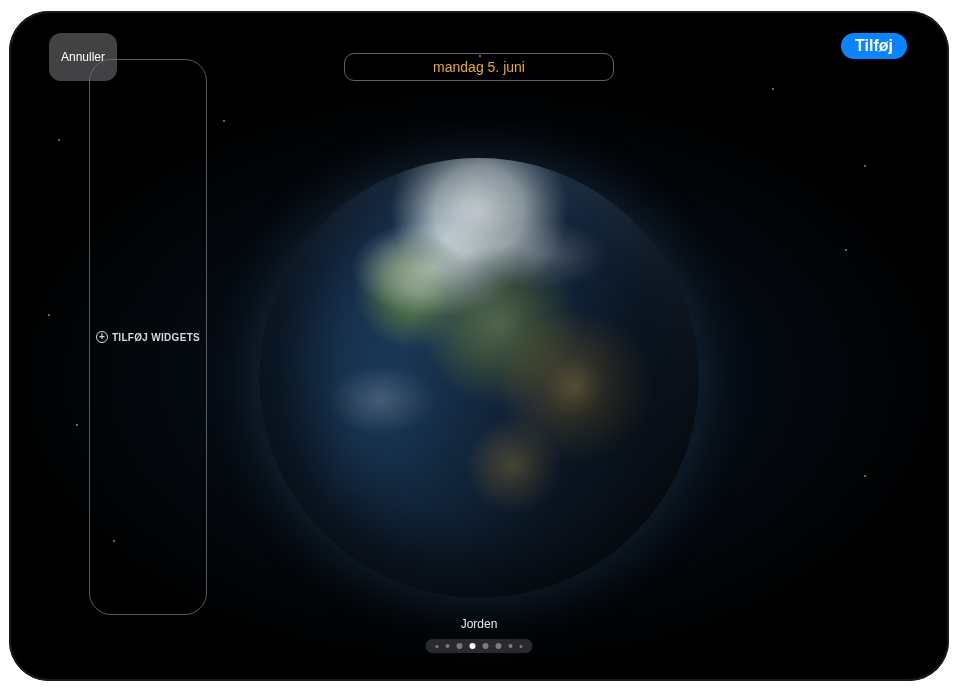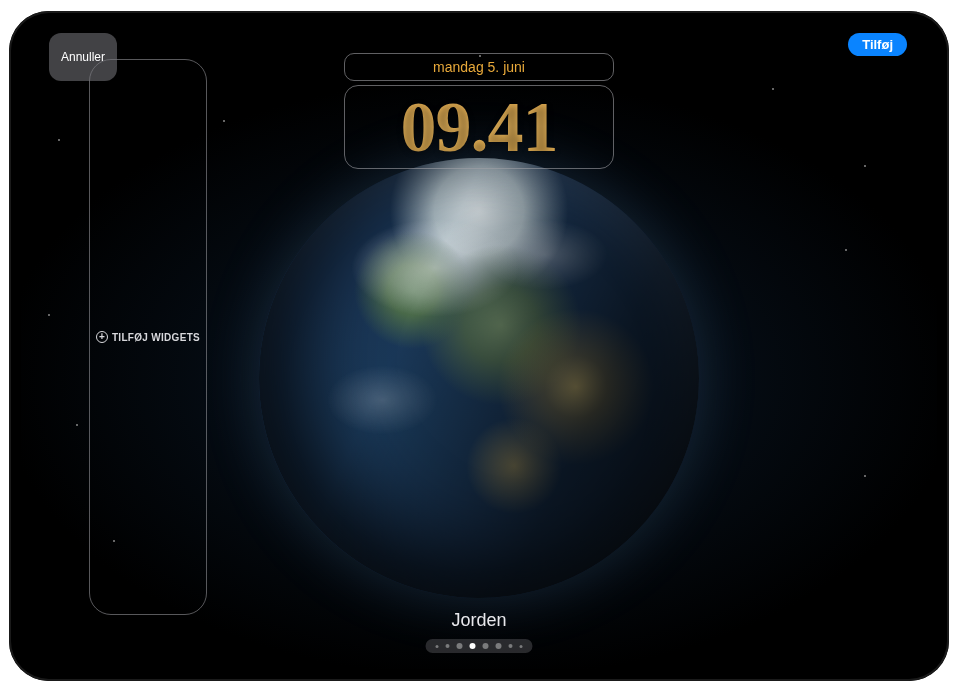--- a/index.html
+++ b/index.html
@@ -129,21 +129,21 @@
       cursor: pointer;
       z-index: 20;
     }
     
     .add-btn {
       position: absolute;
       top: 10px;
       right: 30px;
       background: #0a84ff;
       color: #fff;
-      font-size: 13px;
+      font-size: 16px;
       font-weight: 600;
       padding: 4px 14px;
       border-radius: 13px;
       border: none;
       cursor: pointer;
       z-index: 20;
     }
     
     
     .date-frame {
@@ -236,21 +236,21 @@
       line-height: 1;
     }
     
     
     .caption {
       position: absolute;
       bottom: 38px;
       left: 50%;
       transform: translateX(-50%);
       color: #e8e8ec;
-      font-size: 18px;
+      font-size: 12px;
       font-weight: 500;
       z-index: 15;
       margin-top: 28px;
     }
     
     .page-dots {
       position: absolute;
       bottom: 16px;
       left: 50%;
       transform: translateX(-50%);
@@ -303,23 +303,20 @@
     <div class="earth-glow"></div>
     <div class="earth"></div>
 
     <button class="cancel-btn">Annuller</button>
     <button class="add-btn">Tilføj</button>
 
     <div class="date-frame">
       <span class="date-text">mandag 5. juni</span>
     </div>
 
-    <div class="time-frame">
-      <span class="time-text">09.41</span>
-    </div>
 
     <div class="widget-panel">
       <div class="add-widgets">
         <span class="plus-icon">+</span>
         <span>TILFØJ WIDGETS</span>
       </div>
     </div>
 
     <div class="caption">Jorden</div>
 

